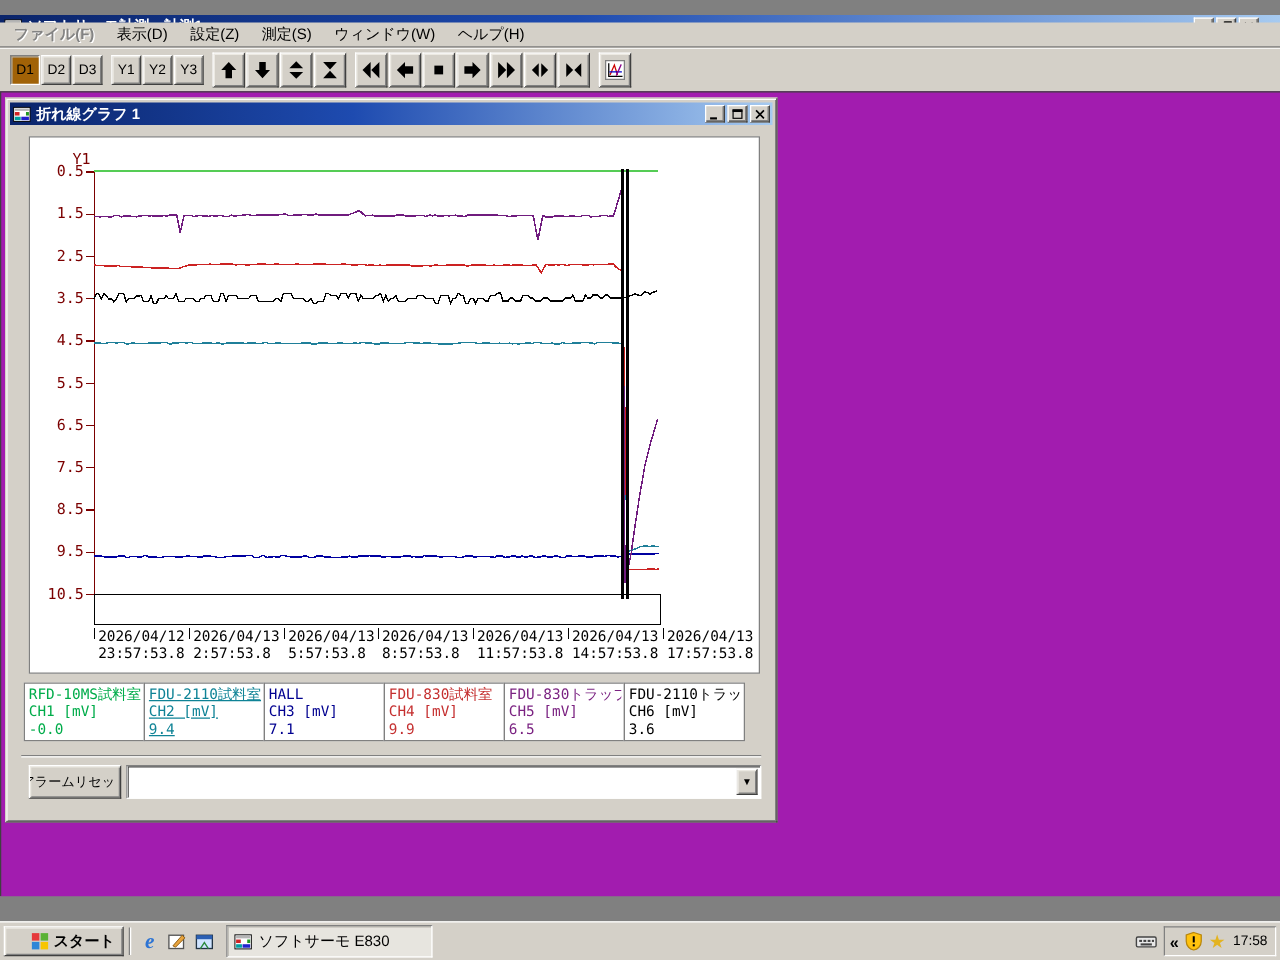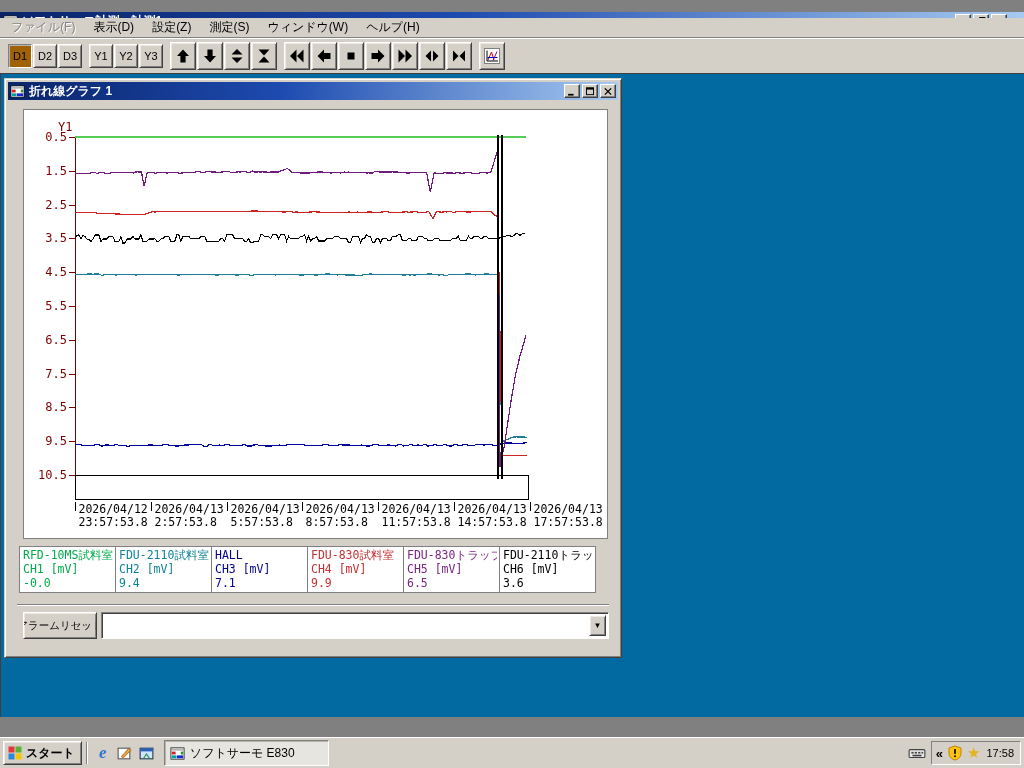--- a/index.html
+++ b/index.html
@@ -25,36 +25,36 @@
   .win-btn { width:16px; height:14px; background:#D4D0C8; border:1px solid;
     border-color:#fff #404040 #404040 #fff; box-shadow:inset -1px -1px 0 #808080;
     display:flex; align-items:center; justify-content:center; }
   .win-btn svg { width:12px; height:11px; fill:#000; }
   .app-icon { width:15px; height:15px; display:inline-flex; }
   .app-icon svg { width:15px; height:15px; }
 
   #menubar { position:absolute; left:0; top:18px; width:1024px; height:19px;
     background:#D4D0C8; display:flex; align-items:center; padding-left:2px; }
   .menu-item { padding:2px 9px 3px 9px; white-space:nowrap; }
-  .menu-item.disabled { color:#838383; text-shadow:1px 1px 0 #fff; }
+  .menu-item.disabled { color:#838383; text-shadow:1px 1px 0 #fff;font-weight:bold; }
 
   #toolbar { position:absolute; left:0; top:37px; width:1024px; height:36px;
     background:#D4D0C8; border-top:1px solid #808080; box-shadow:inset 0 1px 0 #fff;
     display:flex; align-items:center; padding-left:8px; }
   .tb-group { display:flex; gap:1px; margin-right:7px; }
   .tb-btn { min-width:24px; height:24px; display:flex; align-items:center; justify-content:center;
     background:#D4D0C8; border:1px solid; border-color:#fff #404040 #404040 #fff;
     box-shadow:inset 1px 1px 0 #ece9e2, inset -1px -1px 0 #808080; font-size:11px; }
   .tb-btn.icon { width:26px; height:28px; }
   .tb-btn.pressed { background:#a16207; border-color:#808080 #fff #fff #808080;
     box-shadow:inset 1px 1px 0 #b7b4ad; }
   .tb-btn svg { width:16px; height:16px; fill:#000; }
 
   
-  #mdi { position:absolute; left:0; top:73px; width:1024px; height:644px; background:#0369a1;
+  #mdi { position:absolute; left:0; top:73px; width:1024px; height:644px; background:#a21caf;
          box-shadow:inset 1px 1px 0 #404040; }
 
   
   #graph-window { position:absolute; left:4px; top:5px; width:618px; height:580px;
     background:#D4D0C8; border:1px solid; border-color:#d4d0c8 #404040 #404040 #d4d0c8;
     box-shadow:inset 1px 1px 0 #fff, inset -1px -1px 0 #808080; }
   #graph-titlebar { position:absolute; left:3px; top:3px; right:3px; height:18px;
     background:linear-gradient(90deg,#0A246A 0%,#1E4BB0 45%,#A6CAF0 100%);
     display:flex; align-items:center; padding:0 2px; color:#fff; font-weight:bold; }
   #graph-titlebar .title-text { margin-left:4px; font-size:12px; }
@@ -87,21 +87,21 @@
     background:#D4D0C8; border-top:1px solid #fff; display:flex; gap:3px; padding:2px 2px 2px 1px; }
   .status-panel { border:1px solid; border-color:#808080 #fff #fff #808080;
     padding:1px 4px; white-space:nowrap; overflow:hidden; }
   #status-panel-main { width:150px; }
   #status-panel-extra { flex:1; }
 
   
   #taskbar { position:absolute; left:0; top:737px; width:1024px; height:31px;
     background:#D4D0C8; border-top:1px solid #fff; display:flex; align-items:center;
     padding:0 3px; }
-  #start-button { height:24px; padding:0 6px 0 3px; display:flex; align-items:center; gap:3px;
+  #start-button { height:24px; padding:0 6px 0 20px; display:flex; align-items:center; gap:3px;
     font-weight:bold; font-size:12px; }
   #start-button svg { width:16px; height:16px; }
   .tb-divider { width:2px; height:22px; border-left:1px solid #808080; border-right:1px solid #fff; margin:0 4px; }
   .ql-icon { width:22px; height:22px; display:flex; align-items:center; justify-content:center; }
   .ql-icon svg { width:17px; height:17px; }
   #ie-glyph { font:bold italic 17px "Liberation Serif",serif; color:#2D74D4; }
   #task-button { height:26px; width:165px; margin-left:6px; display:flex; align-items:center;
     gap:5px; padding:0 5px; font-size:12px; white-space:nowrap; overflow:hidden; }
   #tray-spacer { flex:1; }
   #keyboard-tray-icon { width:22px; height:22px; display:flex; align-items:center; justify-content:center; }
@@ -345,21 +345,21 @@
             <line x1="478.0044" y1="25.310000000000002" x2="478.0044" y2="369.0559999999999" stroke="#000" stroke-width="2" shape-rendering="crispEdges"></line>
           </svg>
       </div>
 
       <div id="legend-strip">
           <div class="legend-box" style="color: rgb(0, 172, 74);">
             <div>RFD-10MS試料室</div>
             <div>CH1 [mV]</div>
             <div>-0.0</div>
           </div>
-          <div class="legend-box" style="color: rgb(15, 131, 150);">
+          <div class="legend-box" style="color: rgb(15, 131, 150); text-decoration: underline;">
             <div>FDU-2110試料室</div>
             <div>CH2 [mV]</div>
             <div>9.4</div>
           </div>
           <div class="legend-box" style="color: rgb(0, 0, 144);">
             <div>HALL</div>
             <div>CH3 [mV]</div>
             <div>7.1</div>
           </div>
           <div class="legend-box" style="color: rgb(197, 48, 48);">

